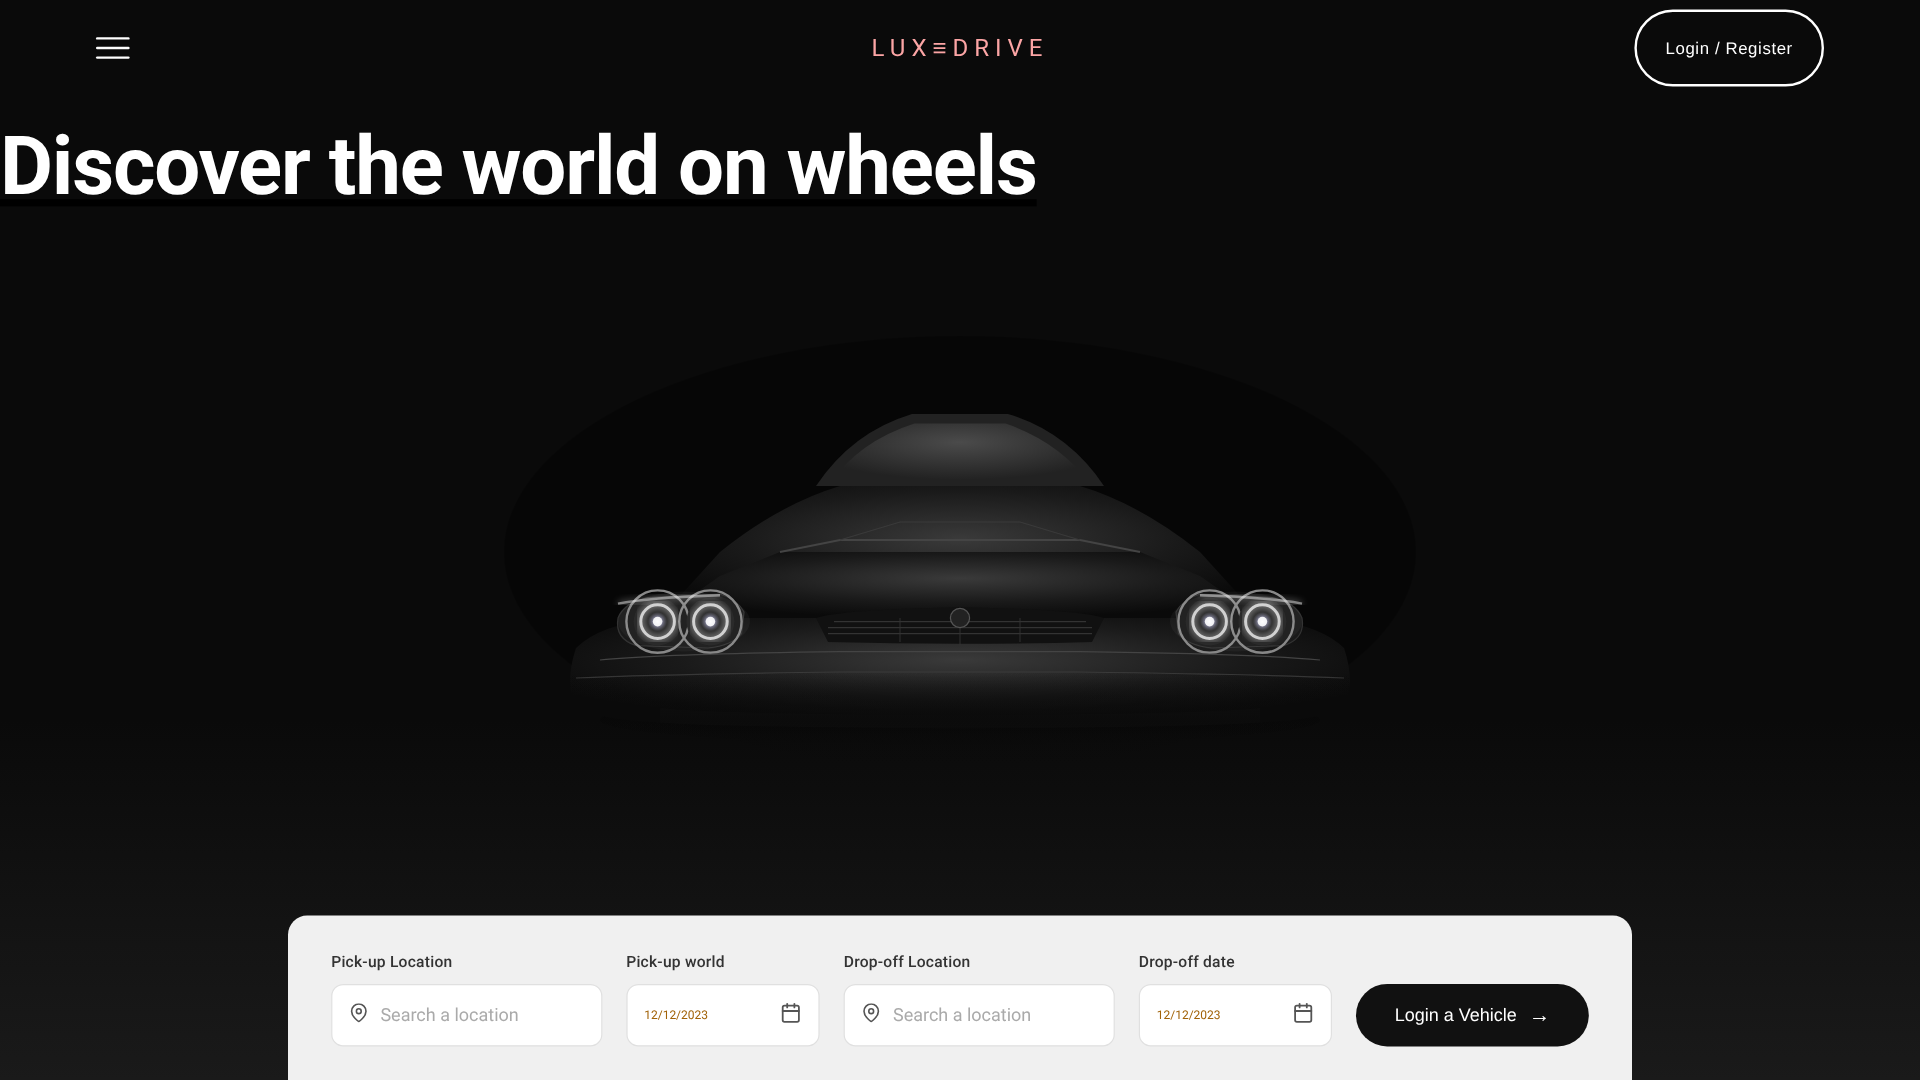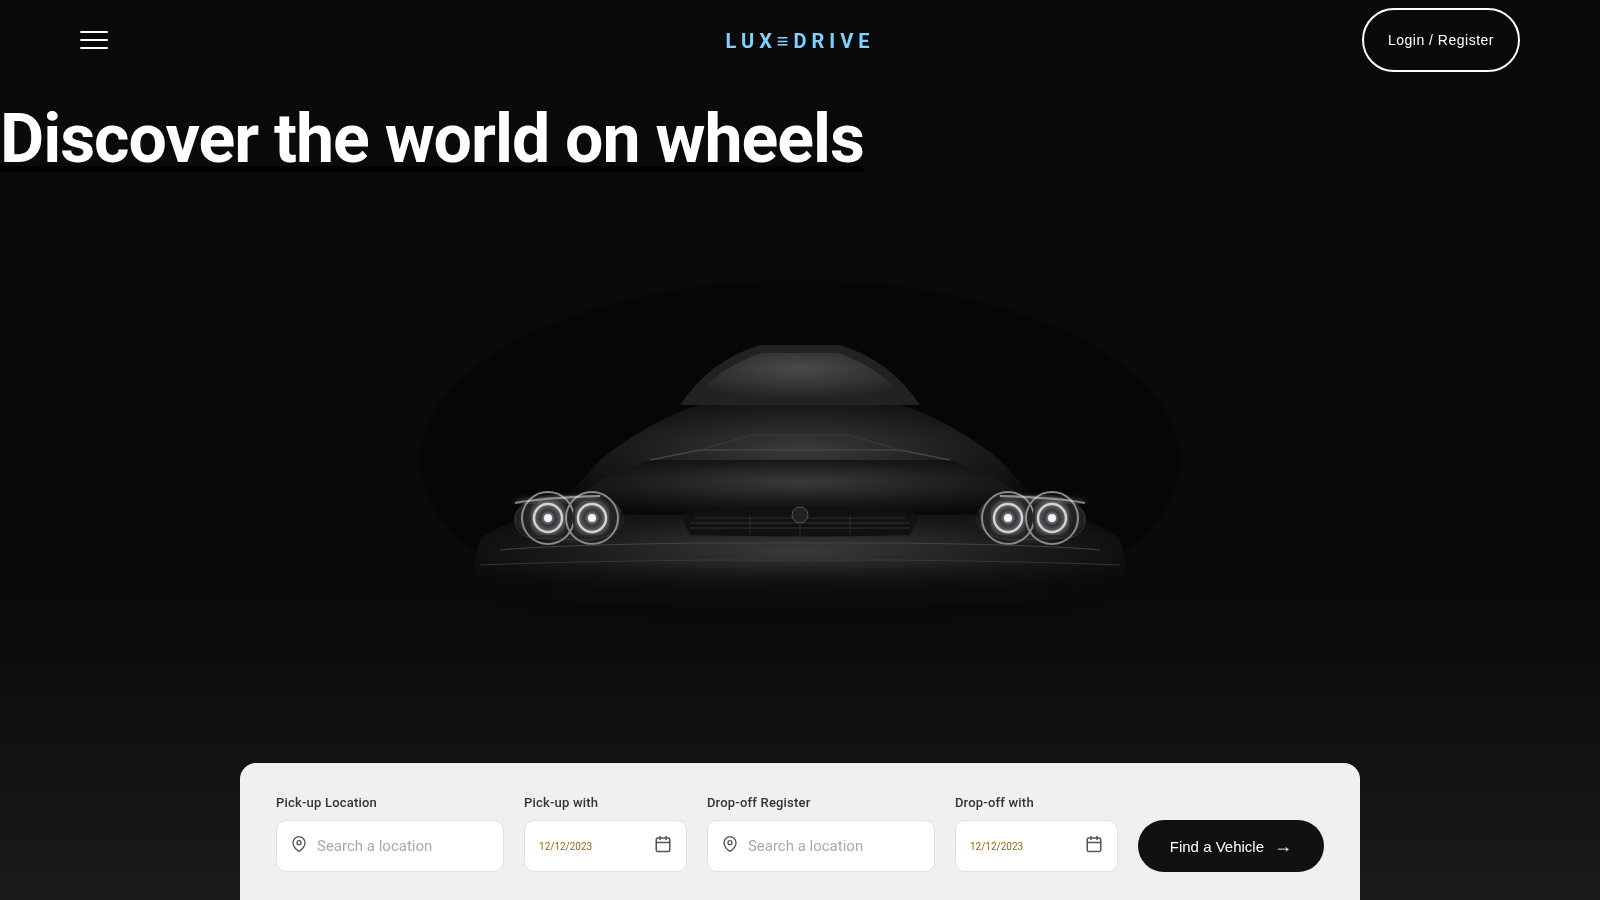--- a/index.html
+++ b/index.html
@@ -223,23 +223,23 @@
     }
 
     svg.car-svg {
       width: 100%;
       height: 100%;
     }
 
     
     .logo-text {
       font-size: 20px;
-      font-weight: 700;
+      font-weight: 400;
       letter-spacing: 5px;
-      color: #7dd3fc;
+      color: #fca5a5;
     }
   </style>
 </head>
 <body>
 
 <header class="header">
   <div class="menu-icon">
     <span></span>
     <span></span>
     <span></span>
@@ -394,61 +394,61 @@
           <svg width="16" height="16" viewBox="0 0 24 24" fill="none" stroke="#555" stroke-width="2" stroke-linecap="round" stroke-linejoin="round">
             <path d="M21 10c0 7-9 13-9 13s-9-6-9-13a9 9 0 0 1 18 0z"></path>
             <circle cx="12" cy="10" r="3"></circle>
           </svg>
         </span>
         <input type="text" placeholder="Search a location" style="">
       </div>
     </div>
 
     <div class="field-group date">
-      <label class="field-label">Pick-up with</label>
+      <label class="field-label">Pick-up world</label>
       <div class="field-input">
         <span class="date-value">12/12/2023</span>
         <span class="calendar-icon">
           <svg width="18" height="18" viewBox="0 0 24 24" fill="none" stroke="#555" stroke-width="2" stroke-linecap="round" stroke-linejoin="round">
             <rect x="3" y="4" width="18" height="18" rx="2" ry="2"></rect>
             <line x1="16" y1="2" x2="16" y2="6"></line>
             <line x1="8" y1="2" x2="8" y2="6"></line>
             <line x1="3" y1="10" x2="21" y2="10"></line>
           </svg>
         </span>
       </div>
     </div>
 
     <div class="field-group location">
-      <label class="field-label">Drop-off Register</label>
+      <label class="field-label">Drop-off Location</label>
       <div class="field-input">
         <span class="location-icon">
           <svg width="16" height="16" viewBox="0 0 24 24" fill="none" stroke="#555" stroke-width="2" stroke-linecap="round" stroke-linejoin="round">
             <path d="M21 10c0 7-9 13-9 13s-9-6-9-13a9 9 0 0 1 18 0z"></path>
             <circle cx="12" cy="10" r="3"></circle>
           </svg>
         </span>
         <input type="text" placeholder="Search a location" style="">
       </div>
     </div>
 
     <div class="field-group date">
-      <label class="field-label">Drop-off with</label>
+      <label class="field-label">Drop-off date</label>
       <div class="field-input">
         <span class="date-value">12/12/2023</span>
         <span class="calendar-icon">
           <svg width="18" height="18" viewBox="0 0 24 24" fill="none" stroke="#555" stroke-width="2" stroke-linecap="round" stroke-linejoin="round">
             <rect x="3" y="4" width="18" height="18" rx="2" ry="2"></rect>
             <line x1="16" y1="2" x2="16" y2="6"></line>
             <line x1="8" y1="2" x2="8" y2="6"></line>
             <line x1="3" y1="10" x2="21" y2="10"></line>
           </svg>
         </span>
       </div>
     </div>
 
     <button class="find-btn">
-      <span>Find a Vehicle</span>
+      <span>Login a Vehicle</span>
       <span class="arrow">→</span>
     </button>
 
   </div>
 </div>
 
 </body></html>

